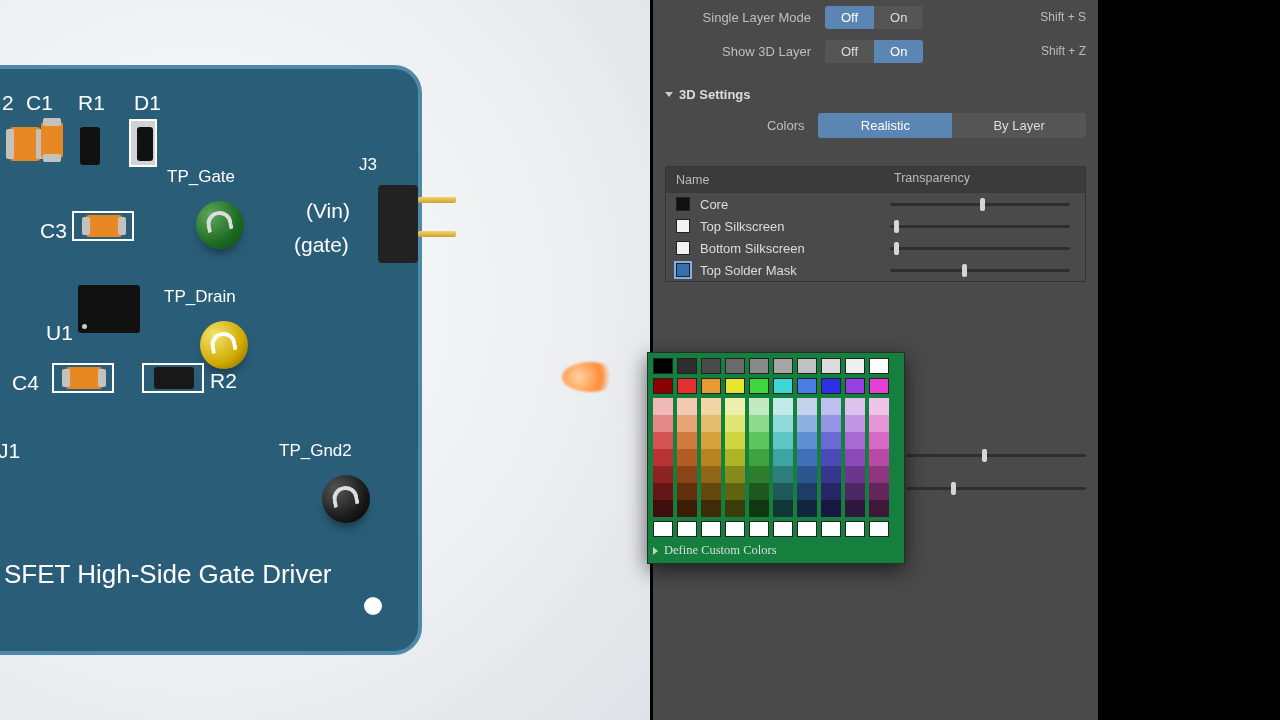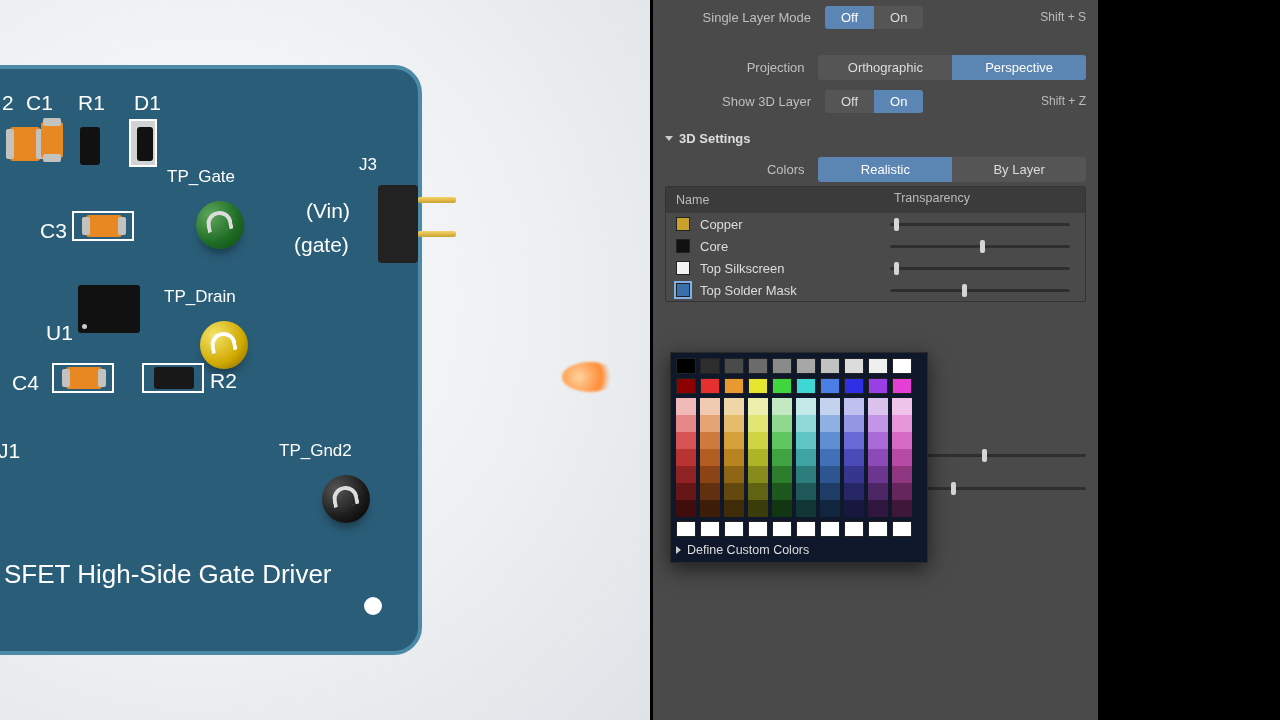--- a/index.html
+++ b/index.html
@@ -134,21 +134,21 @@
     background:#5b85b3;
     color:#fff;
   }
   .toggle.half .opt{ width:140px; text-align:center; padding:5px 0;}
   .section-head{
     display:flex; align-items:center;
     height:28px;
     font-weight:600;
     color:#ddd;
     font-size:13px;
-    margin-top:6px;
+    margin-top:12px;
   }
   .section-head .tri{
     display:inline-block;
     width:0;height:0;
     border-left:4px solid transparent;
     border-right:4px solid transparent;
     border-top:5px solid #ccc;
     margin-right:6px;
   }
   .slider-track{
@@ -160,21 +160,21 @@
   }
   .slider-thumb{
     position:absolute;
     top:-5px;
     width:6px; height:14px;
     background:#ddd;
     border-radius:2px;
   }
   .layer-table{
     border:1px solid #333;
-    margin-top:0;
+    margin-top:24px;
     border-radius:2px;
     overflow:hidden;
     position:relative;
   }
   .layer-head{
     display:flex;
     background:#3b3b3b;
     font-size:12.5px;
     color:#bbb;
   }
@@ -205,28 +205,29 @@
   .lower-sliders{
     position:absolute;
     left:0; right:0;
     top:440px;
     padding:0 12px;
   }
 
   
   .picker{
     position:absolute;
-    left: 670px;
+    left: 647px;
     top: 352px;
     width: 258px;
-    background:#0f172a;
+    background:#15803d;
     border:1px solid #2b2b2b;
     box-shadow: 0 6px 20px rgba(0,0,0,.6);
     padding:5px;
     z-index:10;
+    font-family:Liberation Serif, serif;
   }
   .picker .row-sw{
     display:flex;
     gap:4px;
     margin-bottom:4px;
   }
   .sw{
     width:20px; height:16px;
     border:1px solid #222;
     cursor:pointer;
@@ -338,27 +339,20 @@
   <div class="row" style="margin-top:0">
     <span class="label">Single Layer Mode</span>
     <div class="toggle">
       <div class="opt active">Off</div>
       <div class="opt">On</div>
     </div>
     <div class="spacer"></div>
     <span class="short">Shift + S</span>
   </div>
 
-  <div class="row" style="margin-top:16px">
-    <span class="label">Projection</span>
-    <div class="toggle half">
-      <div class="opt">Orthographic</div>
-      <div class="opt active">Perspective</div>
-    </div>
-  </div>
 
   <div class="row">
     <span class="label">Show 3D Layer</span>
     <div class="toggle">
       <div class="opt">Off</div>
       <div class="opt active">On</div>
     </div>
     <div class="spacer"></div>
     <span class="short">Shift + Z</span>
   </div>
@@ -376,48 +370,48 @@
       <div class="opt">By Layer</div>
     </div>
   </div>
 
   <div class="layer-table">
     <div class="layer-head">
       <div class="col-name">Name</div>
       <div class="col-trans">Transparency</div>
     </div>
     <div id="layer-rows">
-        <div class="layer-row">
-          <div class="swatch" style="background:#c9a22c"></div>
-          <div class="lname">Copper</div>
-          <div class="trow">
-            <div class="mini-slider">
-              <div class="th" style="left:2%"></div>
-            </div>
-          </div>
-        </div>
         <div class="layer-row">
           <div class="swatch" style="background:#111111"></div>
           <div class="lname">Core</div>
           <div class="trow">
             <div class="mini-slider">
               <div class="th" style="left:50%"></div>
             </div>
           </div>
         </div>
         <div class="layer-row">
           <div class="swatch" style="background:#f2f2f2"></div>
           <div class="lname">Top Silkscreen</div>
           <div class="trow">
             <div class="mini-slider">
               <div class="th" style="left:2%"></div>
             </div>
           </div>
         </div>
         <div class="layer-row">
+          <div class="swatch" style="background:#f2f2f2"></div>
+          <div class="lname">Bottom Silkscreen</div>
+          <div class="trow">
+            <div class="mini-slider">
+              <div class="th" style="left:2%"></div>
+            </div>
+          </div>
+        </div>
+        <div class="layer-row">
           <div class="swatch" style="background:#3a6fae;outline:2px solid #7fb0e6;"></div>
           <div class="lname">Top Solder Mask</div>
           <div class="trow">
             <div class="mini-slider">
               <div class="th" style="left:40%"></div>
             </div>
           </div>
         </div>
       </div>
   </div>

